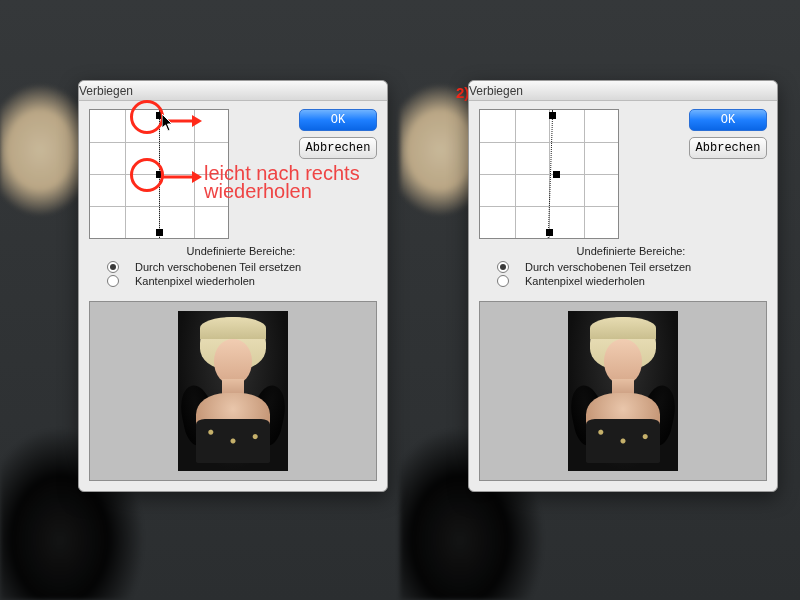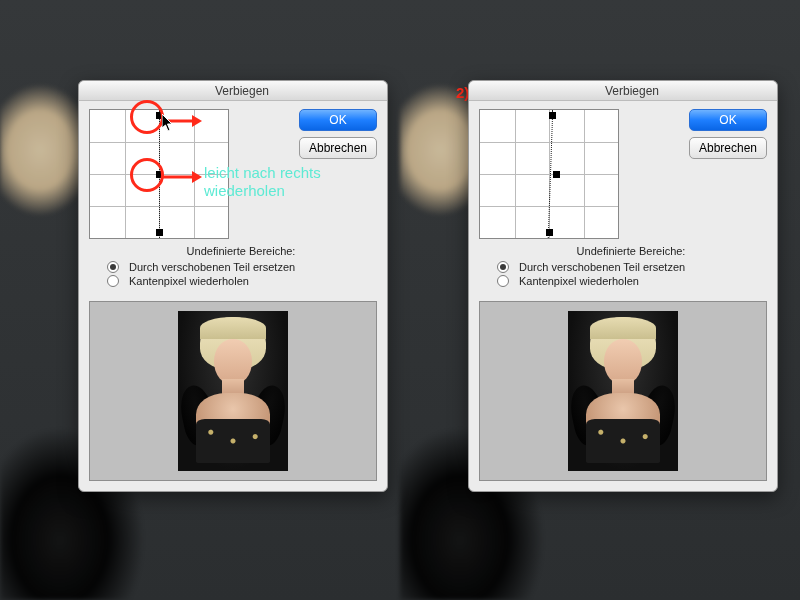--- a/index.html
+++ b/index.html
@@ -42,26 +42,25 @@
     background:#ececec;
     border:1px solid #9a9a9a;
     border-radius:6px;
     box-shadow: 0 6px 20px rgba(0,0,0,.45);
     display:flex; flex-direction:column;
   }
   .dlg-left  { left:78px; }
   .dlg-right { left:468px; }
 
   .dlg-title {
-    height:20px; line-height:20px; text-align:center;
+    height:20px; line-height:20px; text-align:left;
     font-size:12px; color:#3a3a3a;
     border-top-left-radius:6px; border-top-right-radius:6px;
     background:linear-gradient(#f9f9f9,#d9d9d9);
     border-bottom:1px solid #bcbcbc;
-    padding-left:18px;
   }
   .dlg-body {
     display:flex; padding:8px 10px 4px 10px; gap:8px;
   }
   .grid-box {
     width:140px; height:130px;
     background:#fff; border:1px solid #888;
     position:relative;
   }
   
@@ -71,41 +70,41 @@
   .gv { top:0; bottom:0; width:1px; }
   
   .curve {
     position:absolute; top:0; bottom:0; left:50%; width:0;
     border-left:1.5px dotted #222;
   }
   .handle {
     position:absolute; width:7px; height:7px; background:#000;
   }
 
-  .btn-col { display:flex; flex-direction:column; gap:6px; flex:1; align-items:flex-end; }
+  .btn-col { display:flex; flex-direction:column; gap:6px; flex:1; align-items:flex-end;font-family:Liberation Mono, monospace; }
   .btn {
     width:78px; height:22px; border-radius:5px;
     font-size:12px; text-align:center; line-height:20px;
     border:1px solid #9a9a9a;
     background:linear-gradient(#fdfdfd,#e3e3e3);
     cursor:pointer;
     position:relative;
   }
   .btn.primary {
     border-color:#2a6fd6;
     background:linear-gradient(#6fb3ff,#1e7fff 50%,#0a66e6);
     color:#fff; font-weight:500;
   }
 
   .radio-group {
     padding:0 12px 6px 12px;
     font-size:11px; color:#222;
   }
   .rg-title { margin:2px 0 4px 16px;text-align:center; }
-  .radio-row { display:flex; align-items:center; gap:10px; margin:2px 0 2px 16px; cursor:pointer; }
+  .radio-row { display:flex; align-items:center; gap:16px; margin:2px 0 2px 16px; cursor:pointer; }
   .radio {
     width:12px; height:12px; border-radius:50%;
     border:1px solid #7a7a7a; background:#fff;
     display:inline-flex; align-items:center; justify-content:center;
   }
   .radio.checked::after { content:""; width:6px; height:6px; border-radius:50%; background:#3a3a3a; }
 
   .preview-wrap {
     margin:6px 10px 10px 10px;
     background:#bfbfbf;
@@ -141,21 +140,21 @@
   }
   .pv-feather-l, .pv-feather-r {
     position:absolute; top:74px; width:32px; height:60px;
     background:radial-gradient(ellipse at 50% 30%, #0c0c0c, #000);
     border-radius:60% 60% 40% 40%;
   }
   .pv-feather-l { left:4px; transform:rotate(-12deg); }
   .pv-feather-r { right:4px; transform:rotate(12deg); }
 
   
-  .anno { position:absolute; color:#5eead4; font-size:15px; line-height:18px; pointer-events:none; }
+  .anno { position:absolute; color:#ef4444; font-size:20px; line-height:18px; pointer-events:none; }
   .circle { position:absolute; border:3px solid #ff2a1a; border-radius:50%; }
   .arrow {
     position:absolute; height:0;
   }
   .arrow svg { overflow:visible; }
 
   
   .cursor {
     position:absolute; width:14px; height:18px; z-index:5;
   }

